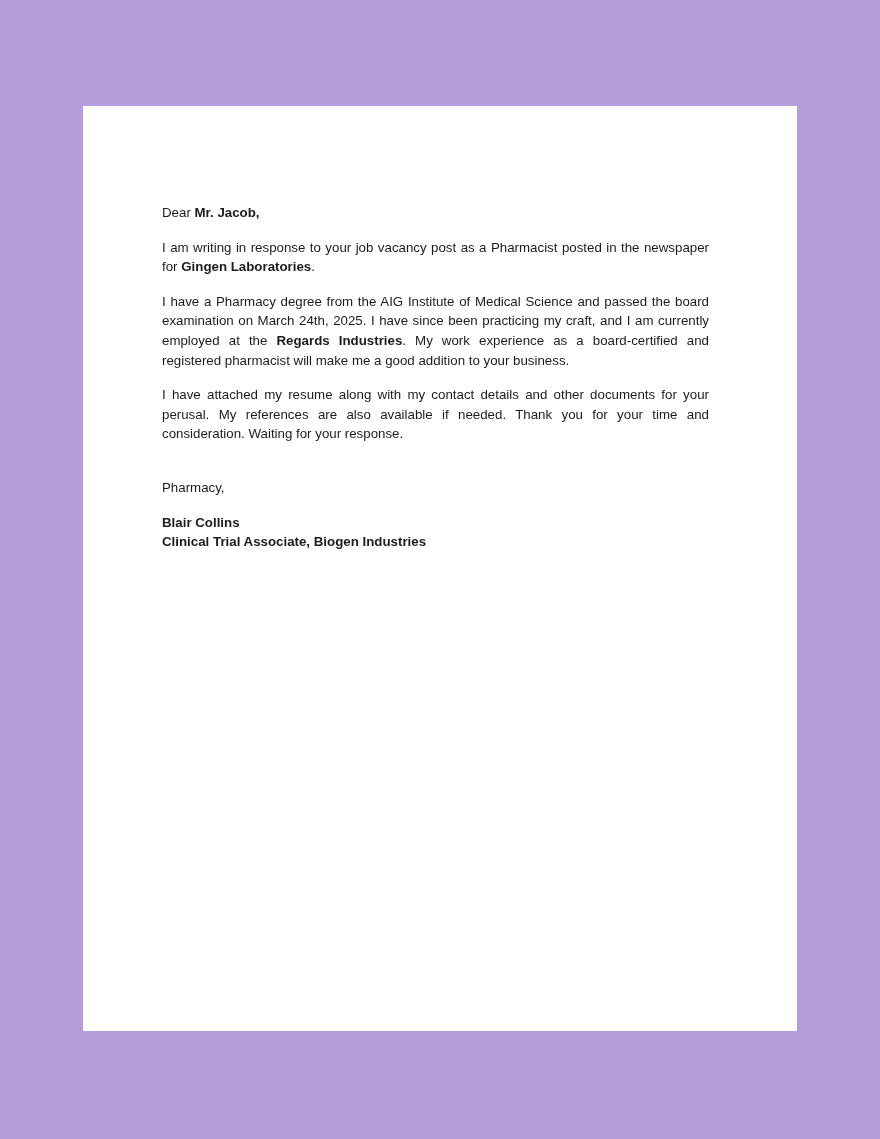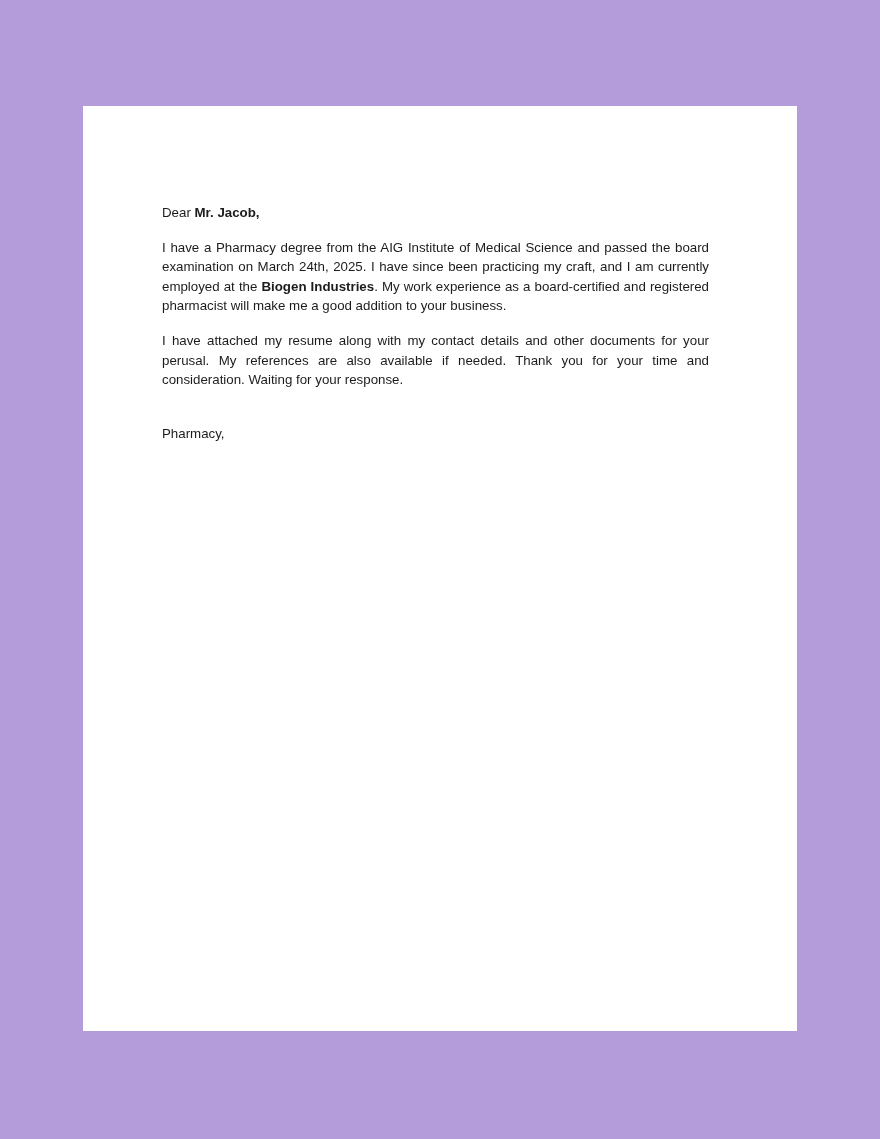--- a/index.html
+++ b/index.html
@@ -50,22 +50,27 @@
 </style>
 </head>
 <body>
 
 <div class="paper">
   <div class="letter">
 
     <p><span>Dear </span><strong>Mr. Jacob,</strong></p>
 
 
+    <p class="justify"><span>I am writing in response to your job vacancy post as a Pharmacist posted in the newspaper for </span><strong>Gingen Laboratories</strong><span>.</span></p>
 
-    <p class="justify"><span>I have a Pharmacy degree from the AIG Institute of Medical Science and passed the board examination on March 24th, 2025. I have since been practicing my craft, and I am currently employed at the </span><strong>Biogen Industries</strong><span>. My work experience as a board-certified and registered pharmacist will make me a good addition to your business.</span></p>
+    <p class="justify"><span>I have a Pharmacy degree from the AIG Institute of Medical Science and passed the board examination on March 24th, 2025. I have since been practicing my craft, and I am currently employed at the </span><strong>Regards Industries</strong><span>. My work experience as a board-certified and registered pharmacist will make me a good addition to your business.</span></p>
 
     <p class="justify pre-signature">I have attached my resume along with my contact details and other documents for your perusal. My references are also available if needed. Thank you for your time and consideration. Waiting for your response.</p>
 
     <p>Pharmacy,</p>
 
+    <p class="sig-block">
+        <span class="sig-line">Blair Collins</span>
+        <span class="sig-line">Clinical Trial Associate, Biogen Industries</span>
+      </p>
 
   </div>
 </div>
 
 </body></html>

